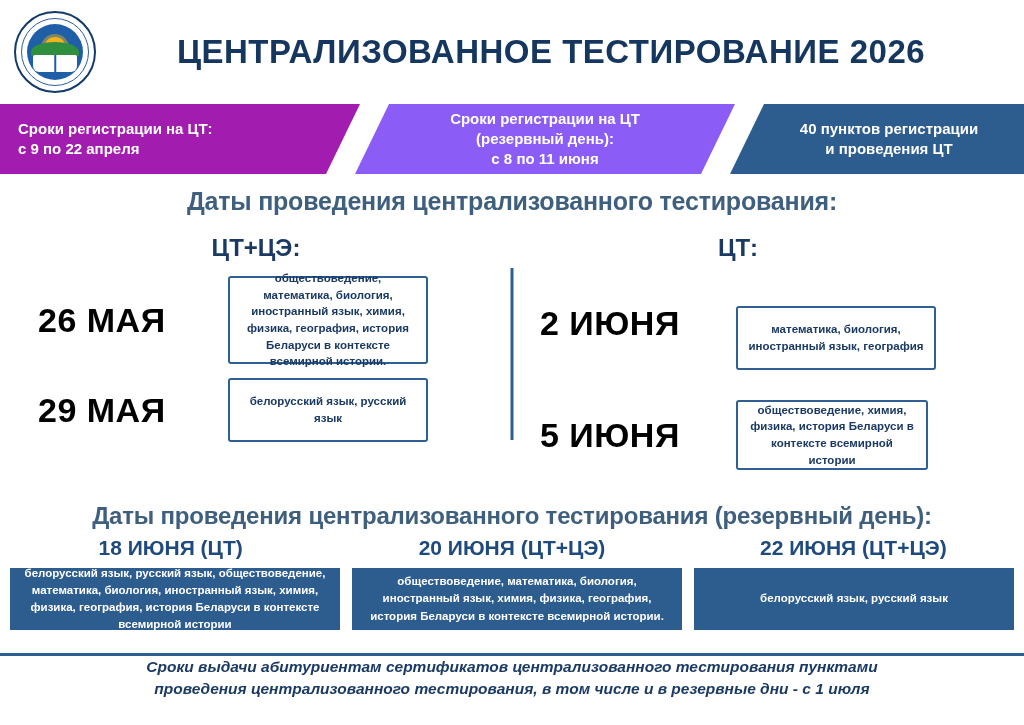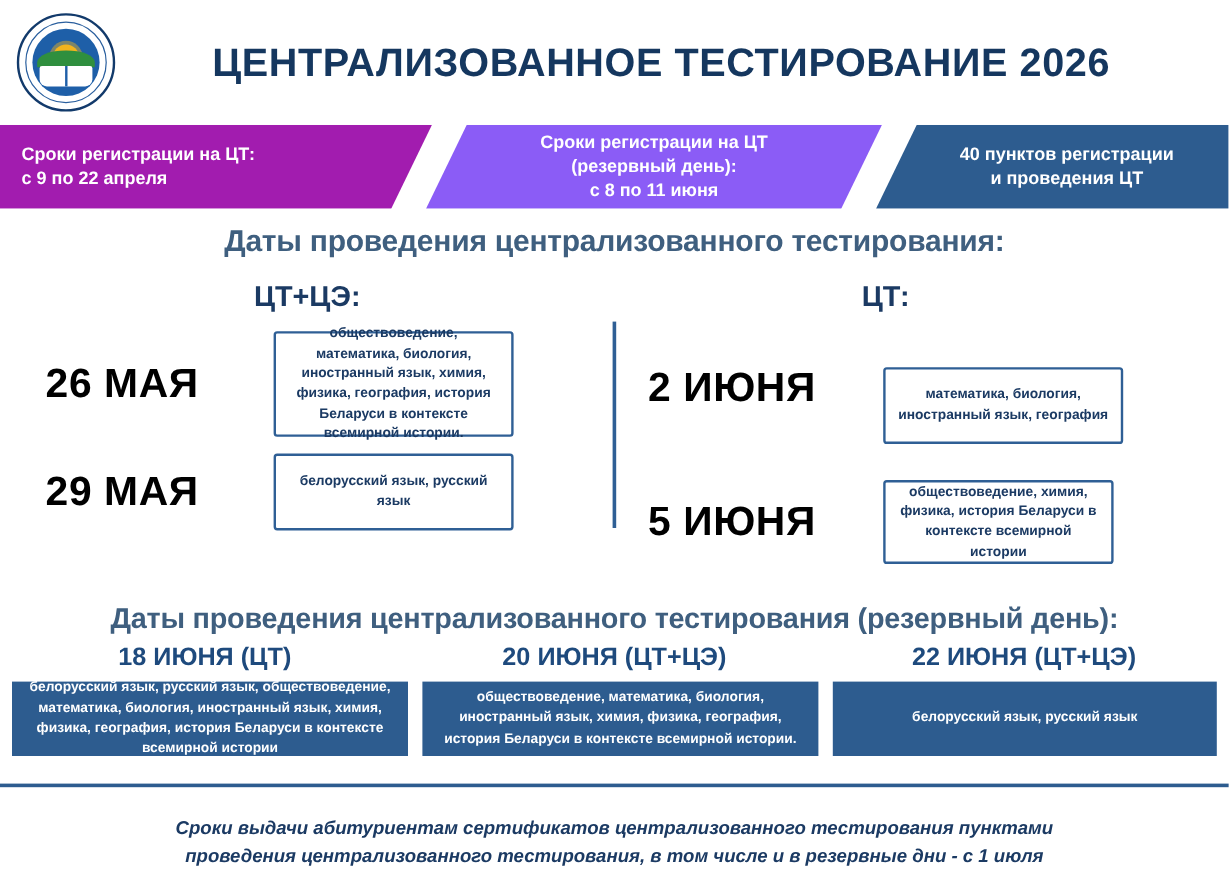--- a/index.html
+++ b/index.html
@@ -281,21 +281,21 @@
   
   .footer {
     position: absolute;
     left: 0;
     bottom: 0;
     width: 1024px;
     height: 72px;
     background: #ffffff;
     border-top: 3px solid #2d5c8f;
     display: flex;
-    align-items: flex-end;
+    align-items: flex-start;
     justify-content: center;
     box-sizing: border-box;
   }
   .footer-text {
     text-align: center;
     font-size: 15.5px;
     font-style: italic;
     font-weight: bold;
     color: #1b3a63;
     line-height: 1.45;

